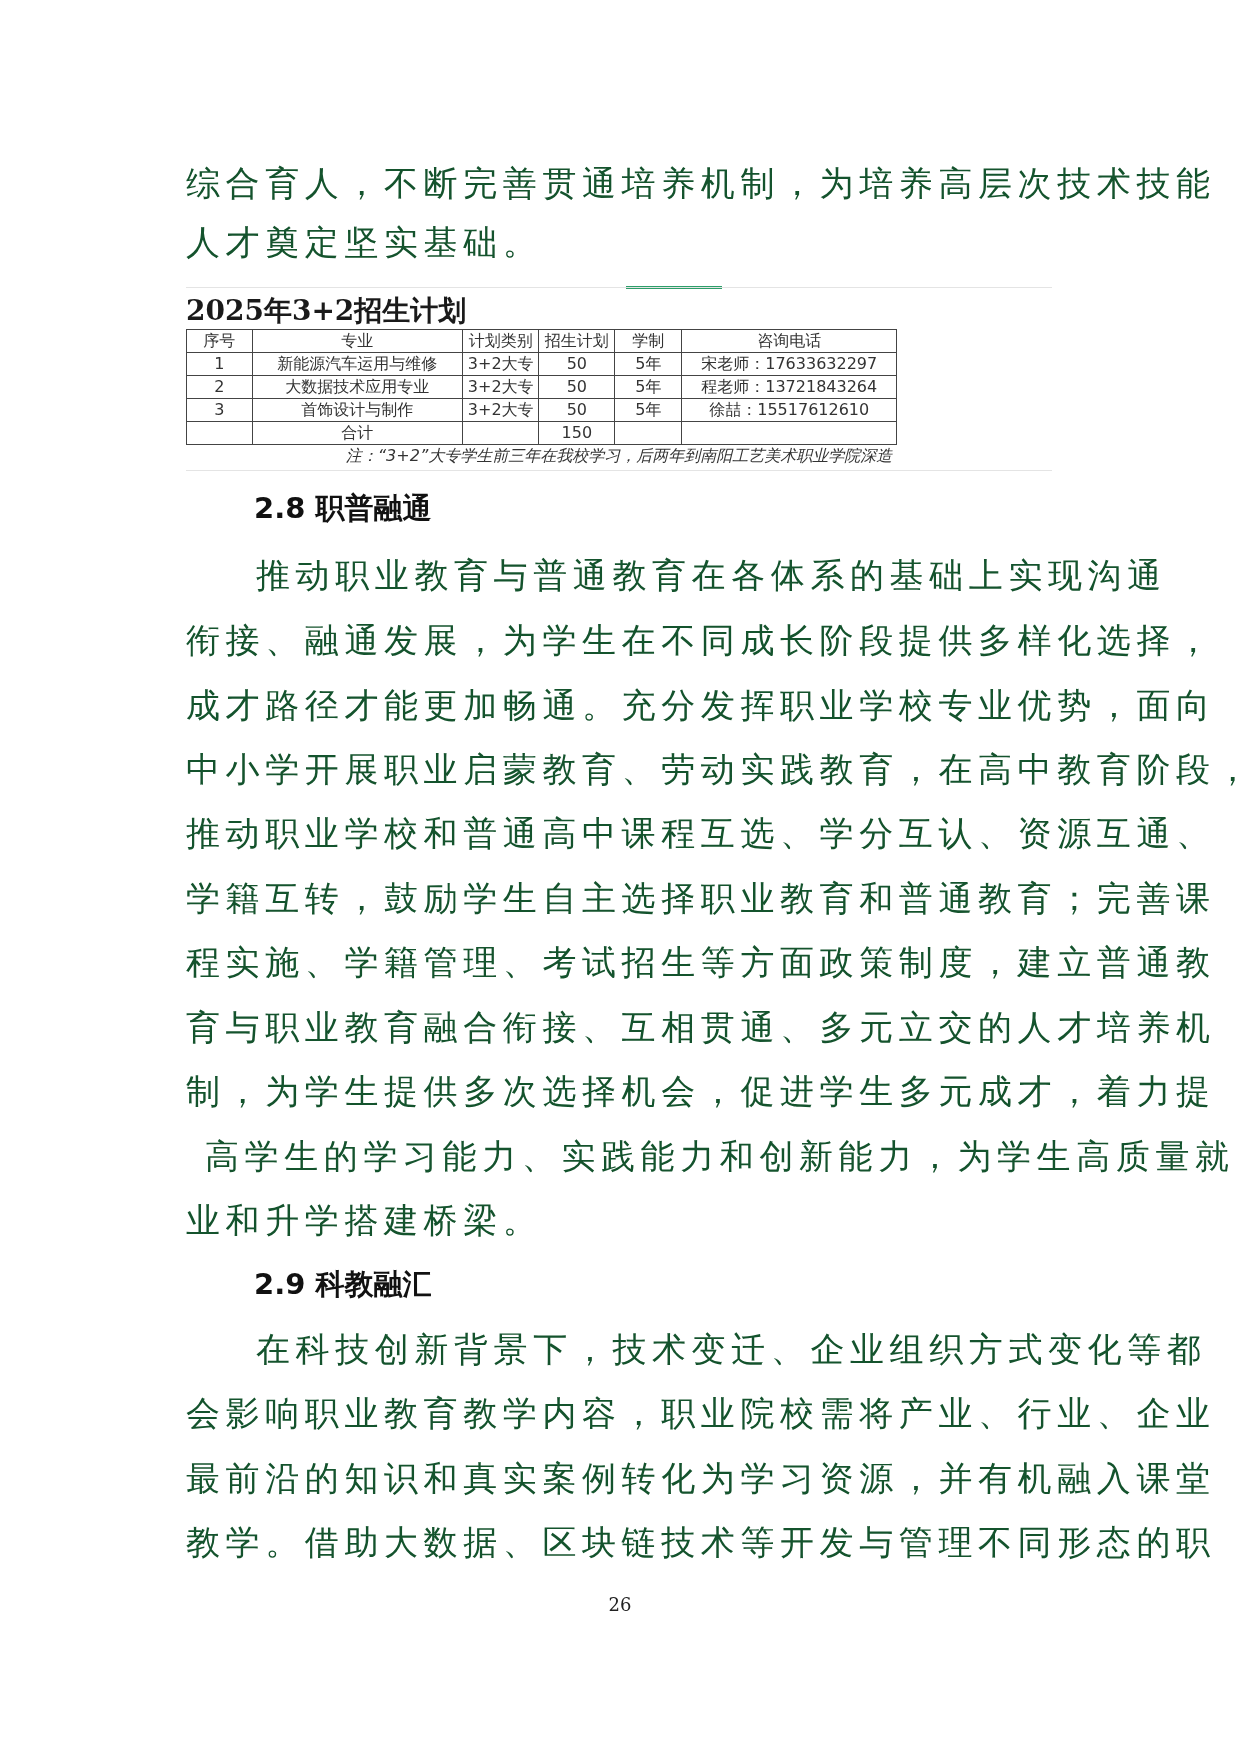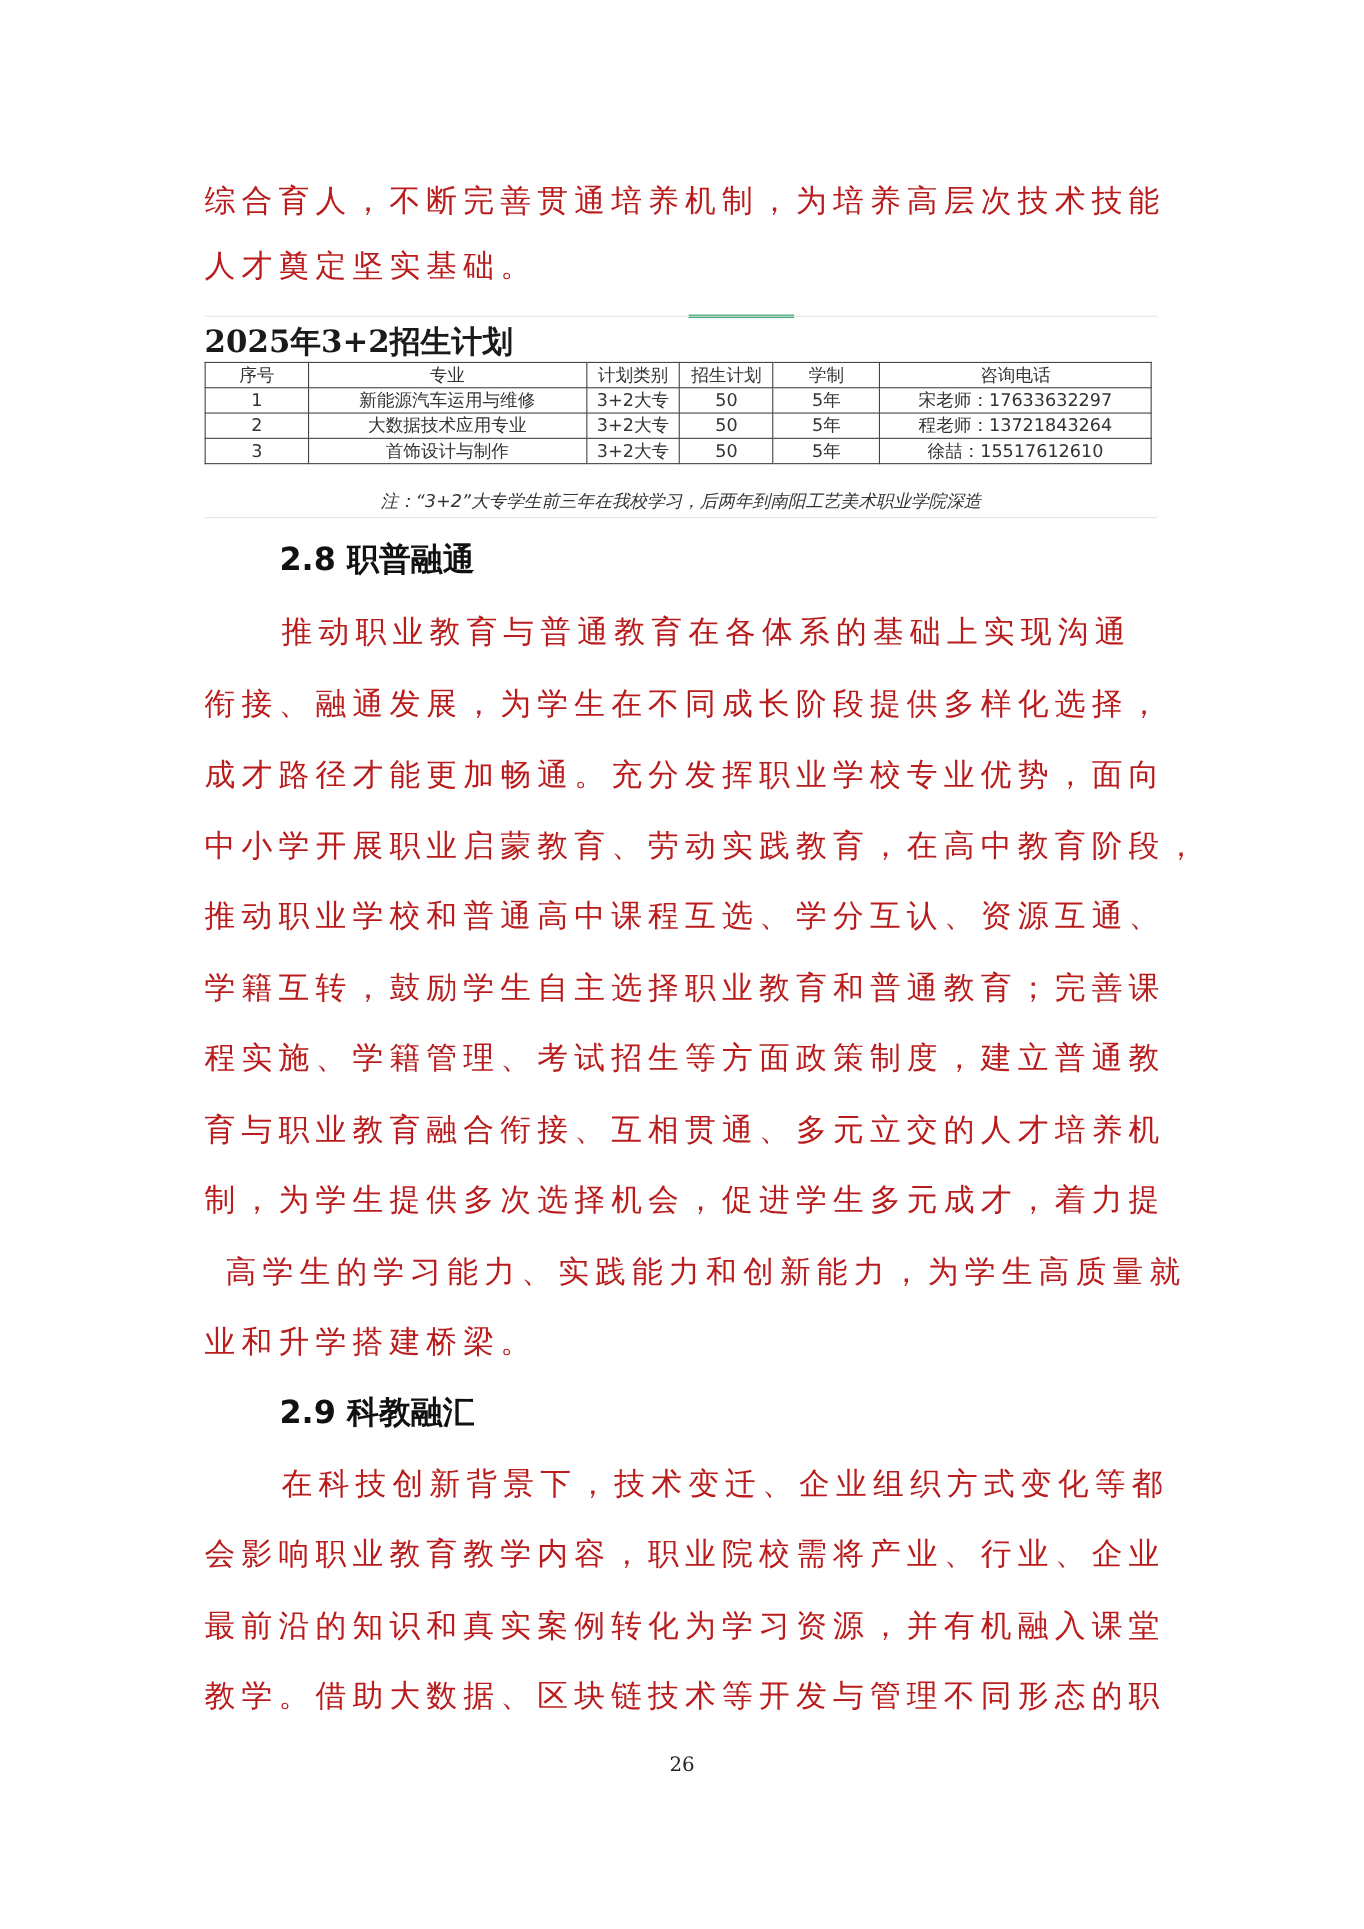--- a/index.html
+++ b/index.html
@@ -1,29 +1,29 @@
 <!DOCTYPE html>
 <html><head>
 <meta charset="utf-8">
 <style>
   html, body { margin: 0; padding: 0; background: #ffffff; }
   body { width: 1240px; height: 1754px; position: relative; overflow: hidden;
          font-family: "DejaVu Serif", "Liberation Serif", serif; color: #222; }
-  .para-line { position: absolute; left: 186px; width: 866px; font-size: 28px; line-height: 40px;
-               letter-spacing: 5.6px; white-space: nowrap; color: #b91c1c; }
+  .para-line { position: absolute; left: 186px; width: 866px; font-size: 34px; line-height: 40px;
+               letter-spacing: 5.6px; white-space: nowrap; color: #14532d; }
   .para-line.indent { left: 256px; }
   .heading { position: absolute; left: 254px; font-size: 29px; font-weight: bold; line-height: 40px;
              font-family: "DejaVu Sans", "Liberation Sans", sans-serif; color: #111; }
   .plan-table-wrap { position: absolute; left: 186px; top: 287px; width: 866px; height: 182px;
                      border-top: 1px solid #e4e4e4; border-bottom: 1px solid #e4e4e4; }
   .green-mark { position: absolute; left: 626px; top: 286px; width: 96px; height: 3px; background: #2e9e6a; }
   .table-title { position: absolute; left: 0; width: 100%; top: 6px; text-align: left;
                  font-size: 28px; font-weight: bold; line-height: 34px; color: #1a1a1a;
                  font-family: "DejaVu Serif", "Liberation Serif", serif; }
-  table.plan { position: absolute; left: 0; top: 41px; border-collapse: collapse; width: 861px;
+  table.plan { position: absolute; left: 0; top: 41px; border-collapse: collapse; width: 711px;
                font-family: "DejaVu Sans", "Liberation Sans", sans-serif; font-size: 16px; color: #333; }
   table.plan td, table.plan th { border: 1.5px solid #444; height: 22px; padding: 0; text-align: center;
                                  font-weight: normal; line-height: 20px; white-space: nowrap; }
   .table-note { position: absolute; left: 0; width: 100%; top: 157px; text-align: center;
                 font-family: "DejaVu Sans", "Liberation Sans", sans-serif; font-size: 16px; color: #333; line-height: 22px; font-style: italic; }
   .page-number { position: absolute; left: 0; width: 1240px; top: 1594px; text-align: center;
                  font-size: 18px; color: #222; }
 </style>
 </head>
 <body>
@@ -69,20 +69,28 @@
       <td>程老师：13721843264</td>
     </tr>
     <tr>
       <td>3</td>
       <td>首饰设计与制作</td>
       <td>3+2大专</td>
       <td>50</td>
       <td>5年</td>
       <td>徐喆：15517612610</td>
     </tr>
+    <tr>
+      <td></td>
+      <td>合计</td>
+      <td></td>
+      <td>150</td>
+      <td></td>
+      <td></td>
+    </tr>
   </tbody>
     </table>
   <div class="table-note">注：“3+2”大专学生前三年在我校学习，后两年到南阳工艺美术职业学院深造</div>
 </div>
 
 <div class="heading" style="top:488px;">2.8 职普融通</div>
 <div class="para-line indent" style="top:555px;">推动职业教育与普通教育在各体系的基础上实现沟通</div>
 <div class="para-line" style="top:620px;">衔接、融通发展，为学生在不同成长阶段提供多样化选择，</div>
 <div class="para-line" style="top:685px;">成才路径才能更加畅通。充分发挥职业学校专业优势，面向</div>
 <div class="para-line" style="top:749px;">中小学开展职业启蒙教育、劳动实践教育，在高中教育阶段，</div>

